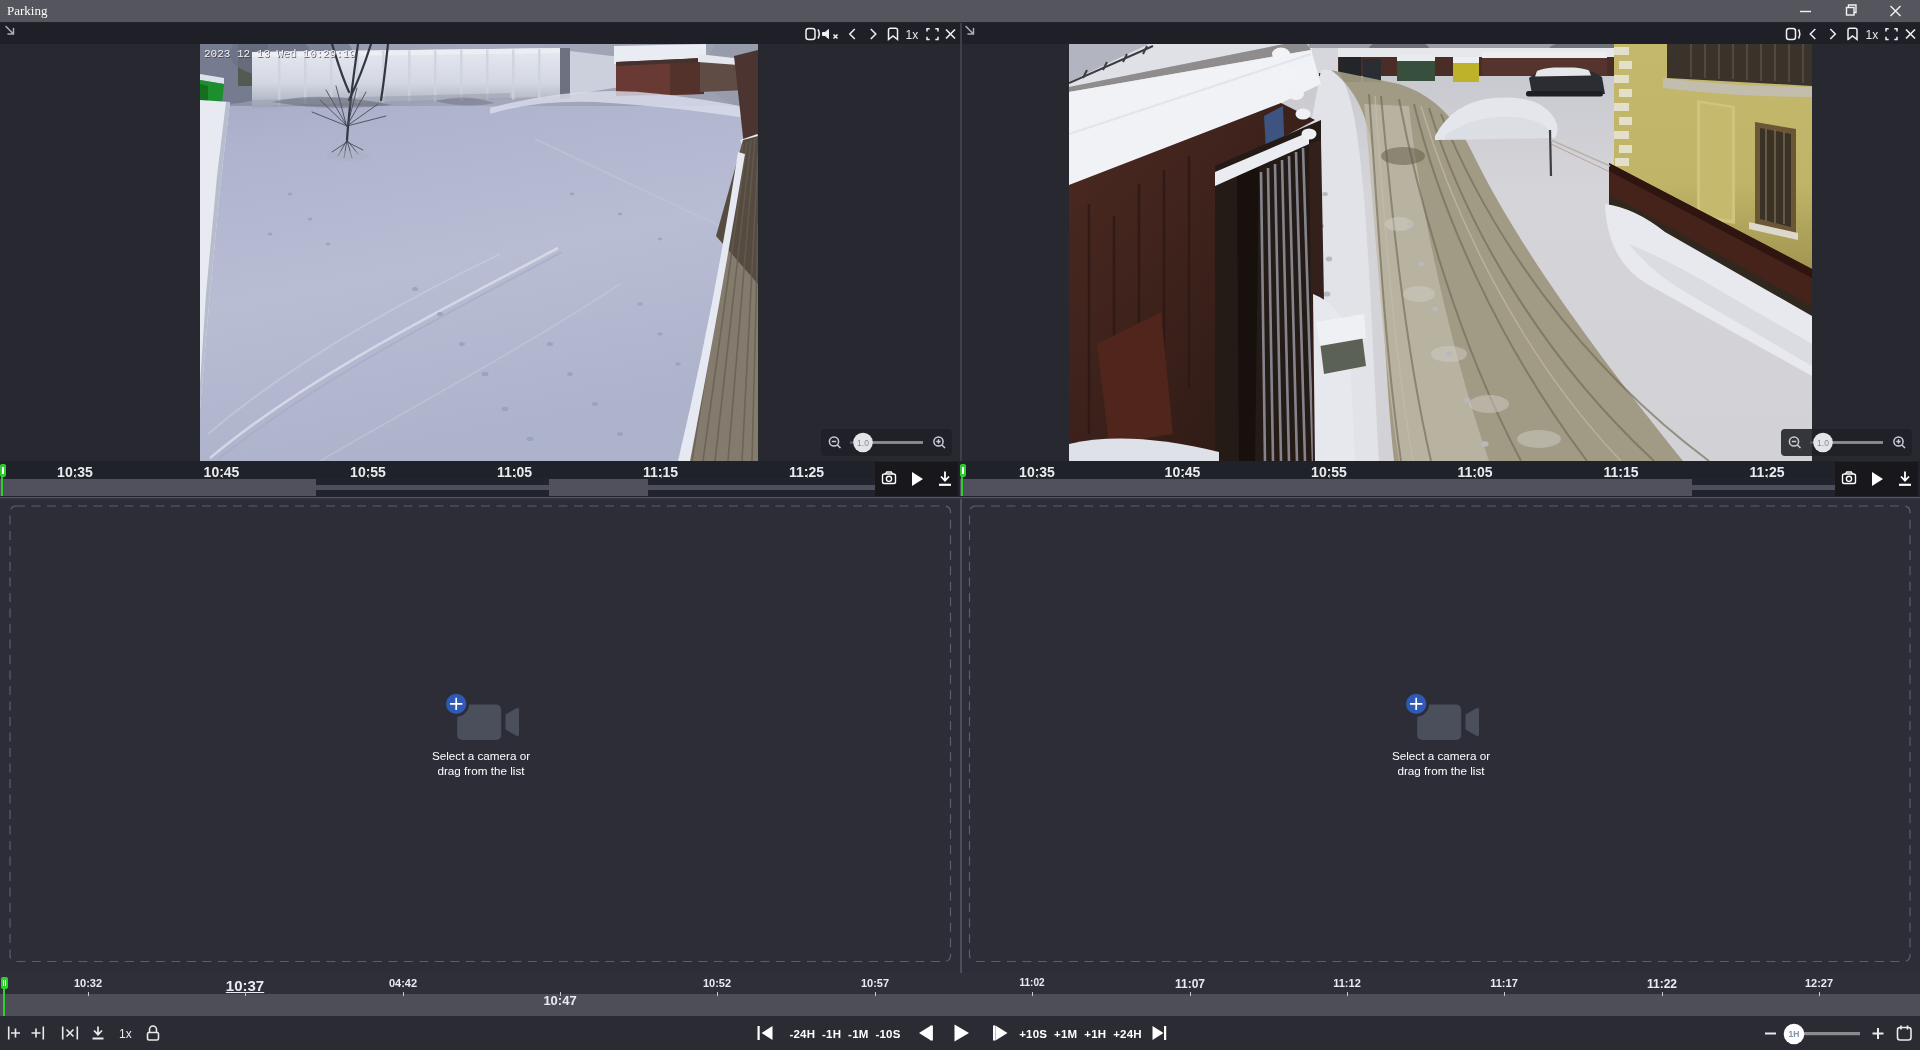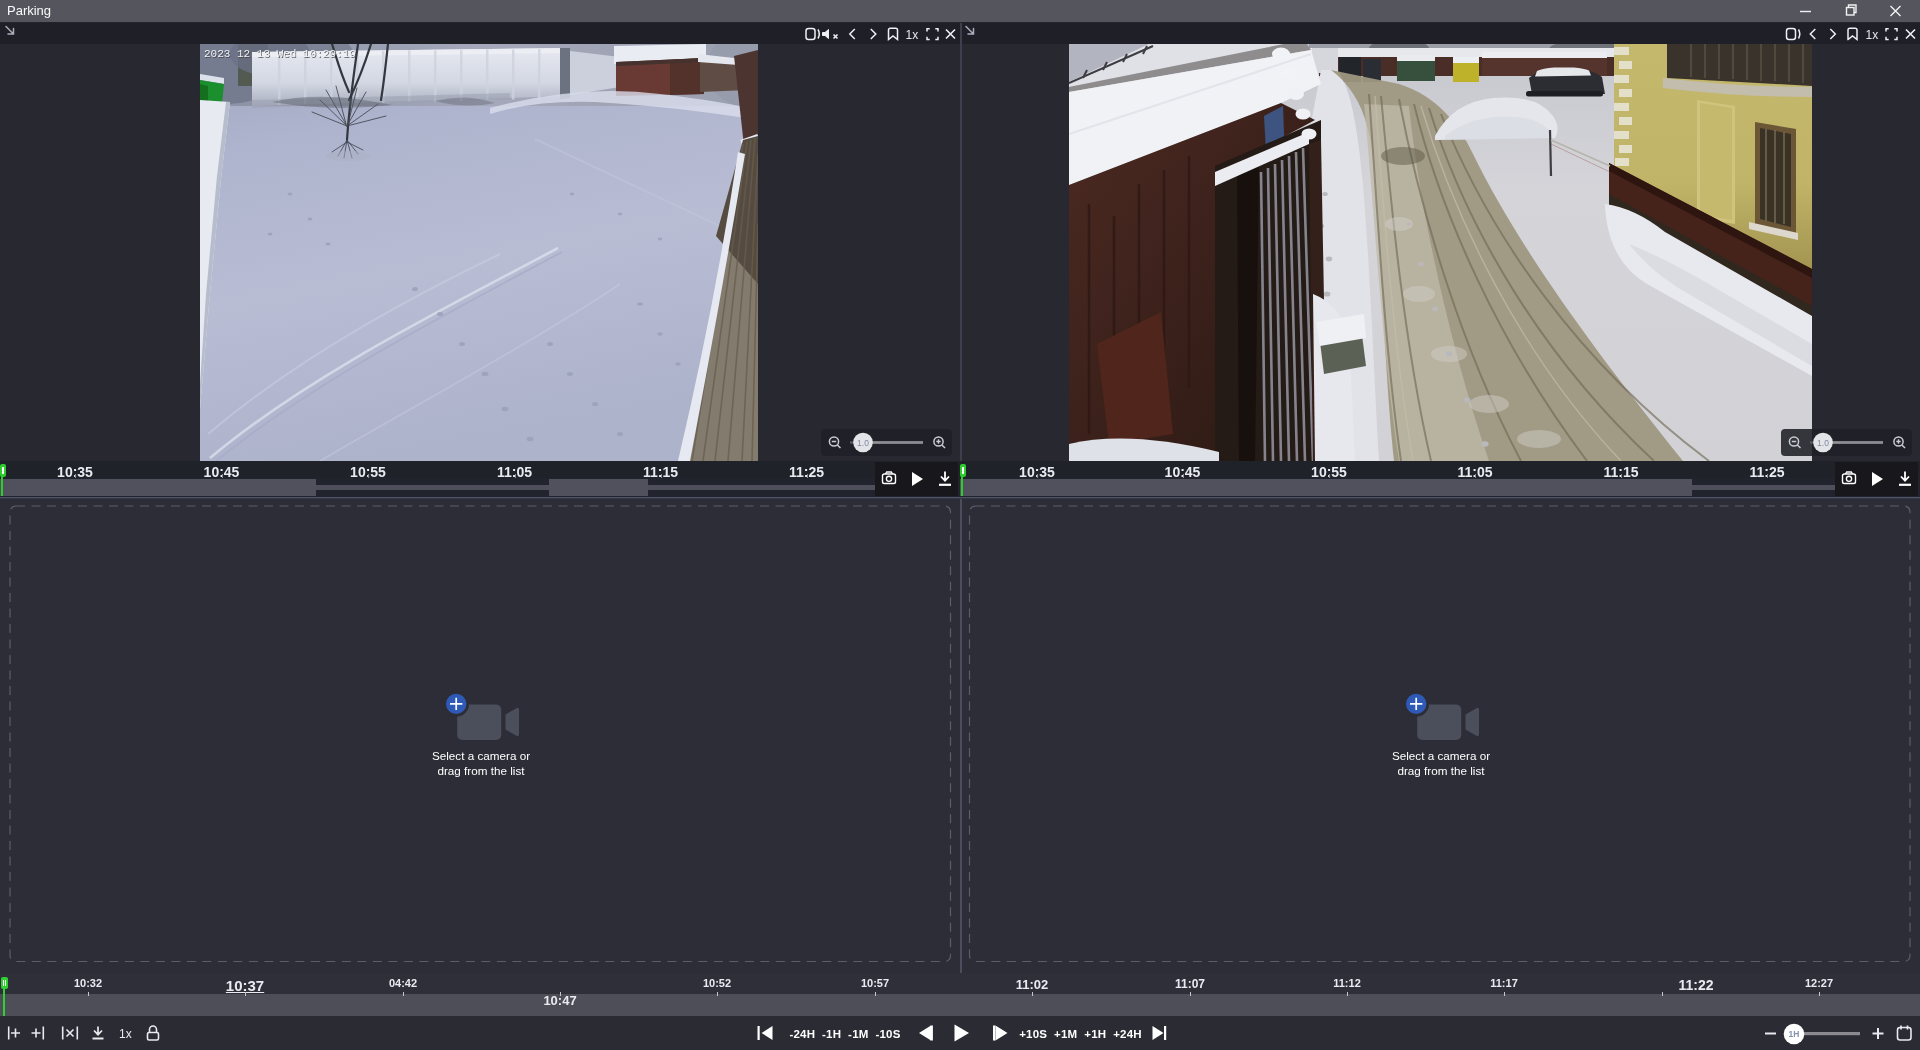--- a/index.html
+++ b/index.html
@@ -6,21 +6,21 @@
     font-family:"Liberation Sans", sans-serif;}
   .abs{position:absolute;}
   .lbl{position:absolute;transform:translateX(-50%);font-size:14px;font-weight:700;color:#e9ebf0;white-space:nowrap;}
   .tick{position:absolute;width:1px;height:4px;background:#8b8b97;}
   svg{display:block;}
 </style>
 </head>
 <body>
 
 <div class="abs" style="left:0;top:0;width:1920px;height:22px;background:#55555e;"></div>
-<div class="abs" style="left:7px;top:3px;font-size:13px;color:#fafafb;">Parking</div>
+<div class="abs" style="left:7px;top:3px;font-size:13px;color:#fafafb;font-family:Liberation Serif, serif;">Parking</div>
 <svg class="abs" style="left:1780px;top:0;" width="140" height="22" viewBox="0 0 140 22">
   <g stroke="#f2f2f4" stroke-width="1.4" fill="none">
     <line x1="20" y1="11.5" x2="31" y2="11.5"></line>
     <rect x="66.5" y="7.5" width="7.5" height="7.5"></rect>
     <path d="M68.5 7.5 V5 h7.5 v7.5 H74"></path>
     <path d="M110.5 6 l10 10 M120.5 6 l-10 10"></path>
   </g>
 </svg>
 <div class="abs" style="left:0;top:22px;width:1920px;height:1px;background:#23232c;"></div>
 
@@ -500,25 +500,25 @@
 
 <div id="btl" class="abs" style="left:0;top:975px;width:1920px;height:41px;">
   <div class="abs" style="left:0;top:-2px;width:1920px;height:20.5px;background:#2f2f3a;"></div>
   <div class="abs" style="left:0;top:18.5px;width:1920px;height:22.5px;background:#4e4e59;"></div>
   <span class="lbl" style="left:88px;top:2px;font-size:11px;">10:32</span>
   <span class="lbl" style="left:245px;top:2px;font-size:15px;text-decoration:underline;">10:37</span>
   <span class="lbl" style="left:403px;top:2px;font-size:11px;">04:42</span>
   <span class="lbl" style="left:560px;top:18px;font-size:13px;">10:47</span>
   <span class="lbl" style="left:717px;top:2px;font-size:11px;">10:52</span>
   <span class="lbl" style="left:875px;top:2px;font-size:11px;">10:57</span>
-  <span class="lbl" style="left:1032px;top:2px;font-size:13px;">11:02</span>
+  <span class="lbl" style="left:1032px;top:2px;font-size:10px;">11:02</span>
   <span class="lbl" style="left:1190px;top:2px;font-size:12px;">11:07</span>
   <span class="lbl" style="left:1347px;top:2px;font-size:11px;text-align:right;">11:12</span>
   <span class="lbl" style="left:1504px;top:2px;font-size:11px;">11:17</span>
-  <span class="lbl" style="left:1696px;top:2px;font-size:14px;">11:22</span>
+  <span class="lbl" style="left:1662px;top:2px;font-size:12px;">11:22</span>
   <span class="lbl" style="left:1819px;top:2px;font-size:11px;">12:27</span>
   <div class="tick" style="left:88px;top:17px;background:#c6c6cf;"></div>
   <div class="tick" style="left:245px;top:17px;background:#c6c6cf;"></div>
   <div class="tick" style="left:403px;top:17px;background:#c6c6cf;"></div>
   <div class="tick" style="left:560px;top:17px;background:#c6c6cf;"></div>
   <div class="tick" style="left:717px;top:17px;background:#c6c6cf;"></div>
   <div class="tick" style="left:875px;top:17px;background:#c6c6cf;"></div>
   <div class="tick" style="left:1032px;top:17px;background:#c6c6cf;"></div>
   <div class="tick" style="left:1190px;top:17px;background:#c6c6cf;"></div>
   <div class="tick" style="left:1347px;top:17px;background:#c6c6cf;"></div>

